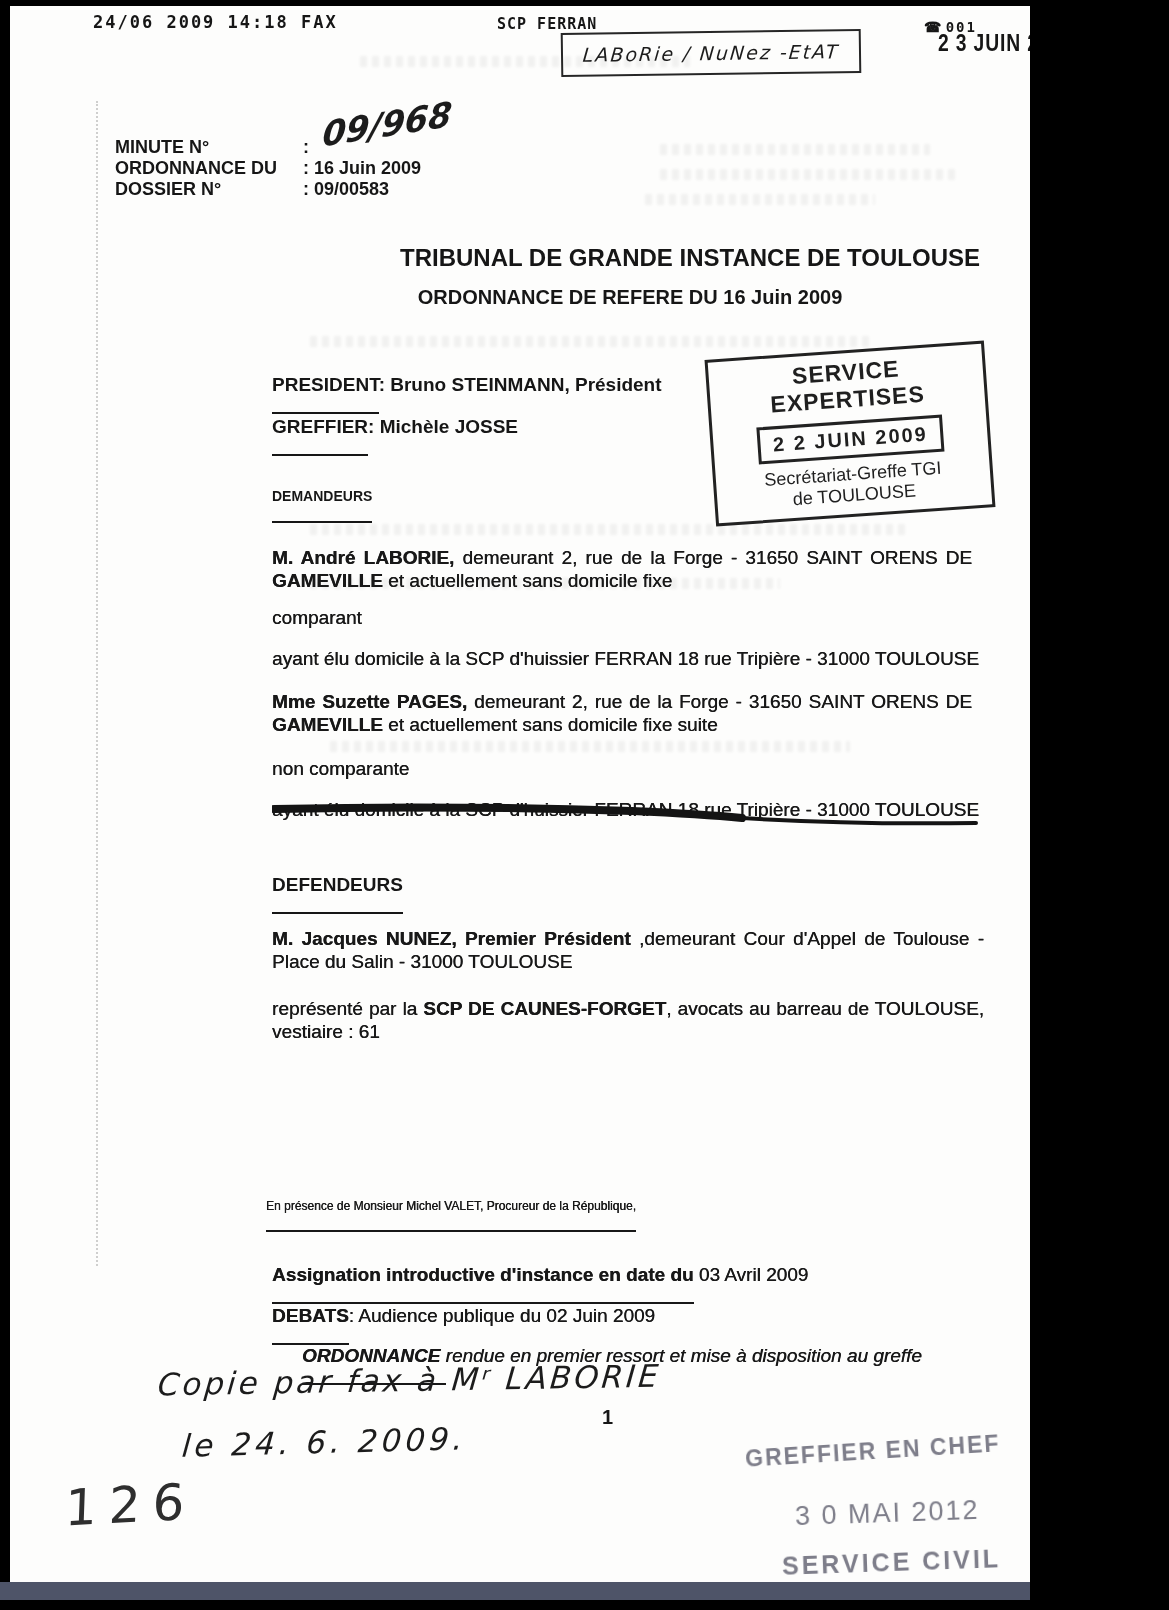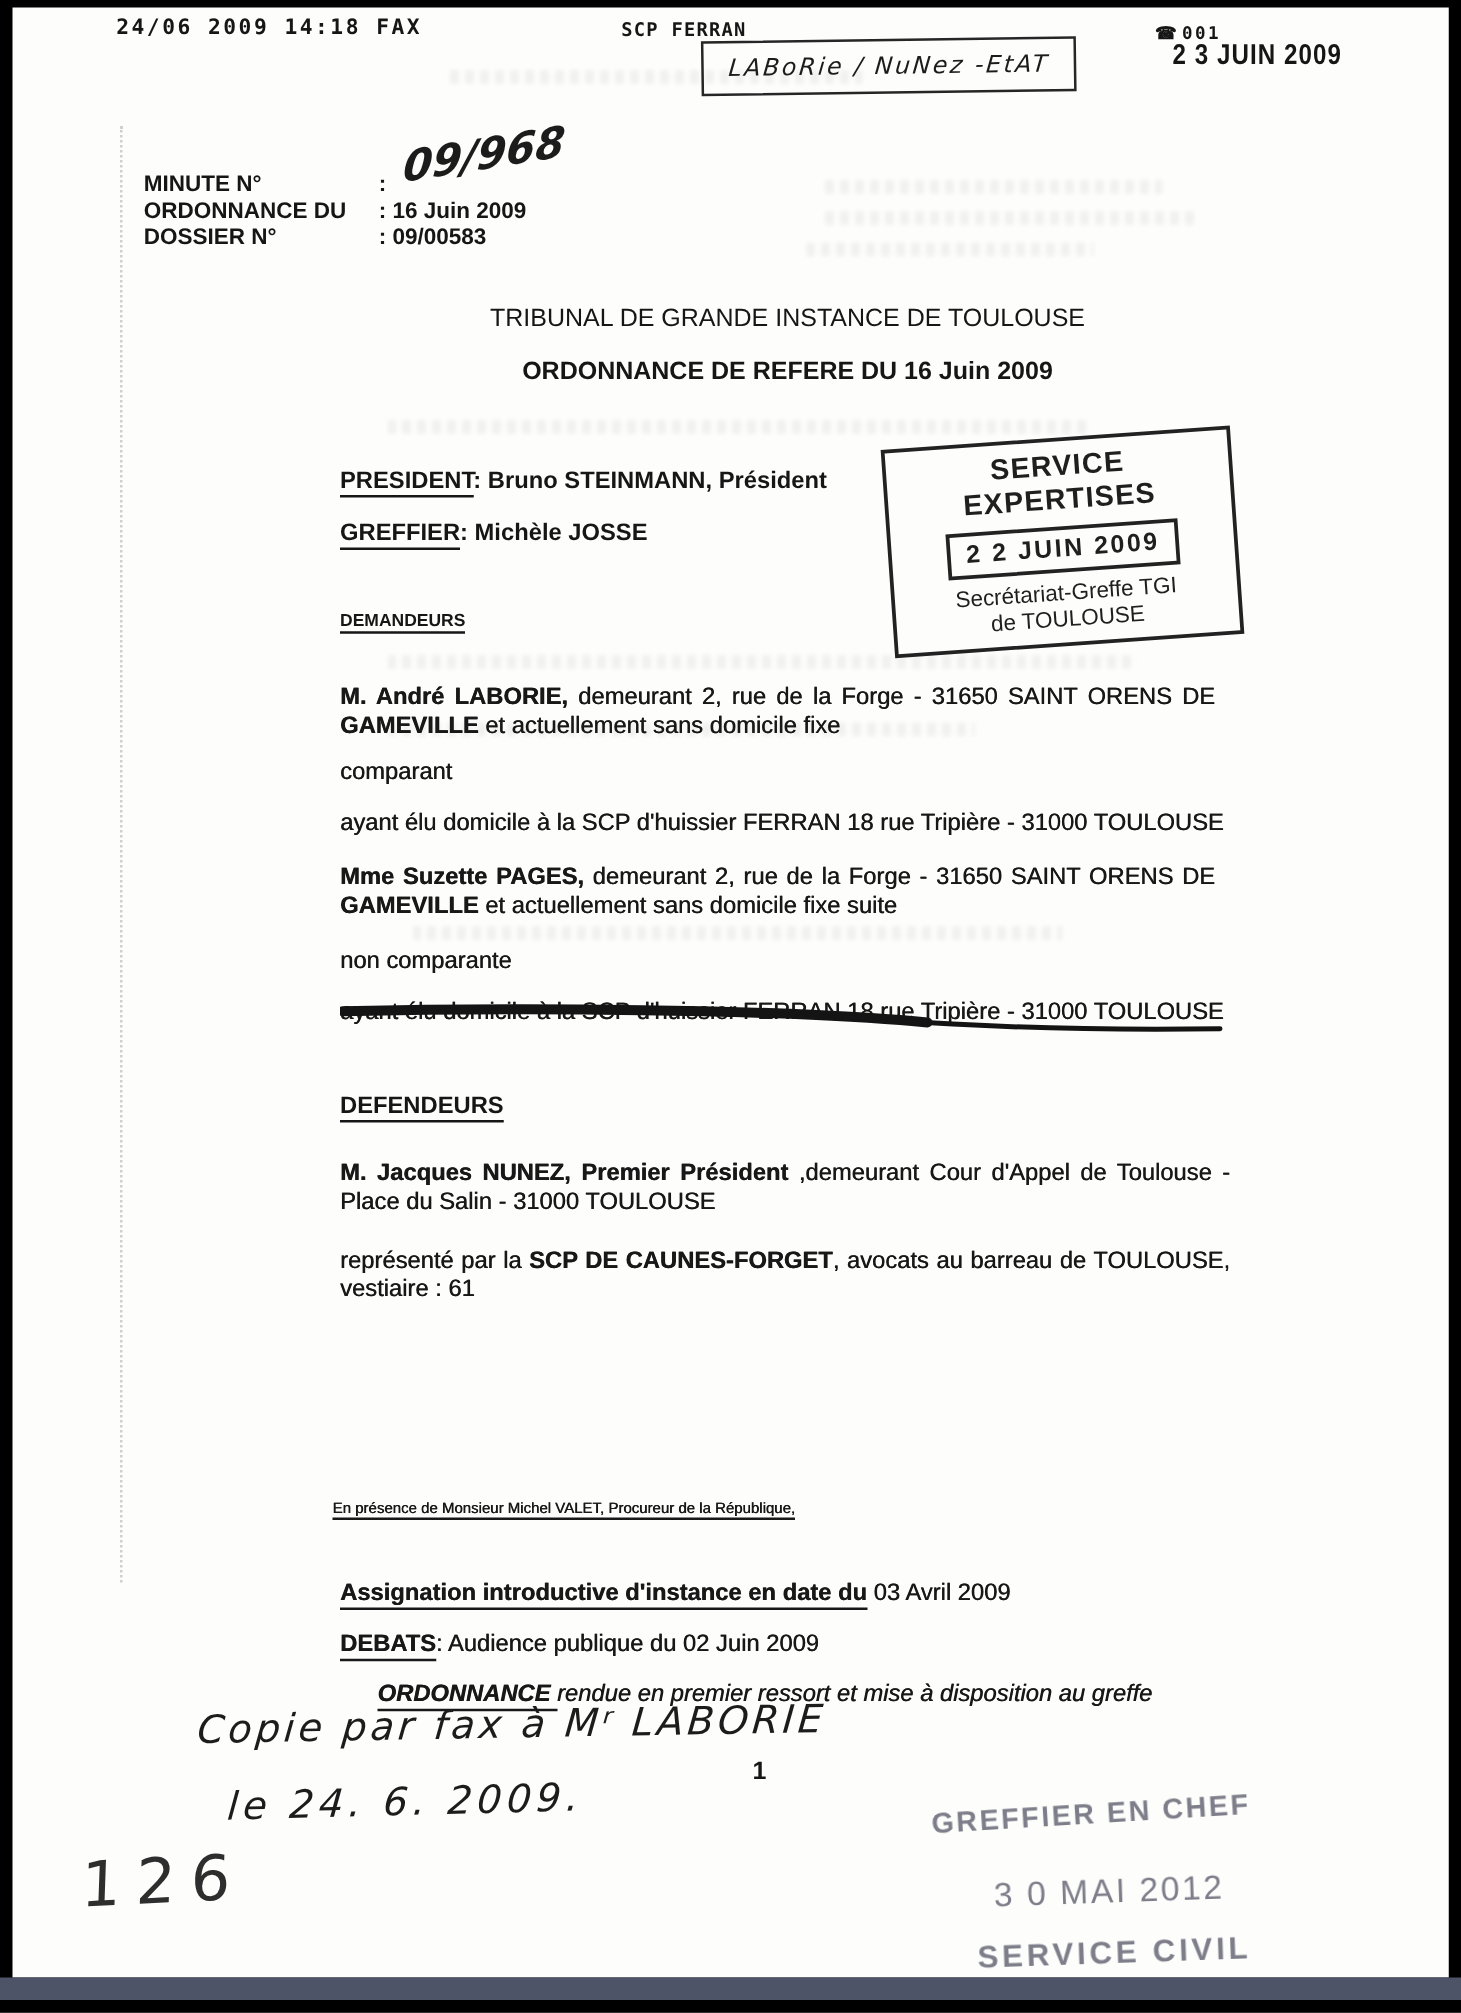--- a/index.html
+++ b/index.html
@@ -1,24 +1,24 @@
 <!DOCTYPE html>
 <html><head>
 <meta charset="utf-8">
 <style>
   html,body{margin:0;padding:0;background:#000;}
-  #stage{position:relative;width:1169px;height:1610px;background:#000;overflow:hidden;
+  #stage{position:relative;width:1030px;height:1610px;background:#000;overflow:hidden;
          font-family:"Liberation Sans",sans-serif;color:#161616;}
   #page{position:absolute;left:10px;top:6px;width:1149px;height:1576px;background:#fdfdfc;}
   #bottom-band{position:absolute;left:0;top:1582px;width:1169px;height:18px;background:#4e5468;}
   .abs{position:absolute;white-space:nowrap;}
   .para{position:absolute;text-align:justify;line-height:23px;font-size:19px;}
   .ink{color:#181818;text-shadow:0.35px 0 0 currentColor;}
   .b{font-weight:700;}
-  .ub{border-bottom:2px solid currentColor;padding-bottom:1px;}
+  .ub{border-bottom:2px solid currentColor;padding-bottom:17px;}
   .mono{font-family:"DejaVu Sans Mono",monospace;font-weight:700;}
   .hw{font-family:"DejaVu Sans",sans-serif;font-style:italic;color:#1c1c1c;}
   .ghost{position:absolute;height:11px;opacity:.32;filter:blur(1.6px);
          background:repeating-linear-gradient(90deg,rgba(40,40,40,.18) 0 7px,transparent 7px 12px);}
   .stamp-exp{position:absolute;left:700px;top:344px;width:266px;border:3px solid #222;
              transform:rotate(-4deg);text-align:center;color:#1f1f1f;padding:6px 4px 8px 4px;
              background:rgba(255,255,255,.0);}
   .stamp-exp .l1{font-size:23px;font-weight:700;letter-spacing:1px;}
   .stamp-exp .datebox{width:180px;margin:8px auto 6px auto;border:3px solid #222;padding:4px 0;
              font-size:20px;font-weight:700;letter-spacing:2px;}
@@ -61,21 +61,21 @@
         <span class="lab">ORDONNANCE DU</span>
         <span>: 16 Juin 2009</span>
       </div>
       <div class="minrow">
         <span class="lab">DOSSIER N°</span>
         <span>: 09/00583</span>
       </div>
     </div>
     <div class="abs hw" style="left:312px;top:98px;font-size:34px;font-weight:700;transform:rotate(-9deg) skewX(-14deg);">09/968</div>
 
-    <div class="abs" style="left:270px;top:238px;width:700px;text-align:center;font-size:20px;font-weight:400;white-space:nowrap;">TRIBUNAL DE GRANDE INSTANCE DE TOULOUSE</div>
+    <div class="abs" style="left:270px;top:238px;width:700px;text-align:right;font-size:24px;font-weight:700;white-space:nowrap;">TRIBUNAL DE GRANDE INSTANCE DE TOULOUSE</div>
     <div class="abs" style="left:270px;top:280px;width:700px;text-align:center;font-size:20px;font-weight:700;white-space:nowrap;">ORDONNANCE DE REFERE DU 16 Juin 2009</div>
 
     <div class="abs" style="left:262px;top:368px;font-size:19px;font-weight:700;">
       <span class="ub">PRESIDENT</span><span>: Bruno STEINMANN, Président</span>
     </div>
     <div class="abs" style="left:262px;top:410px;font-size:19px;font-weight:700;">
       <span class="ub">GREFFIER</span><span>: Michèle JOSSE</span>
     </div>
 
     <div class="stamp-exp">

